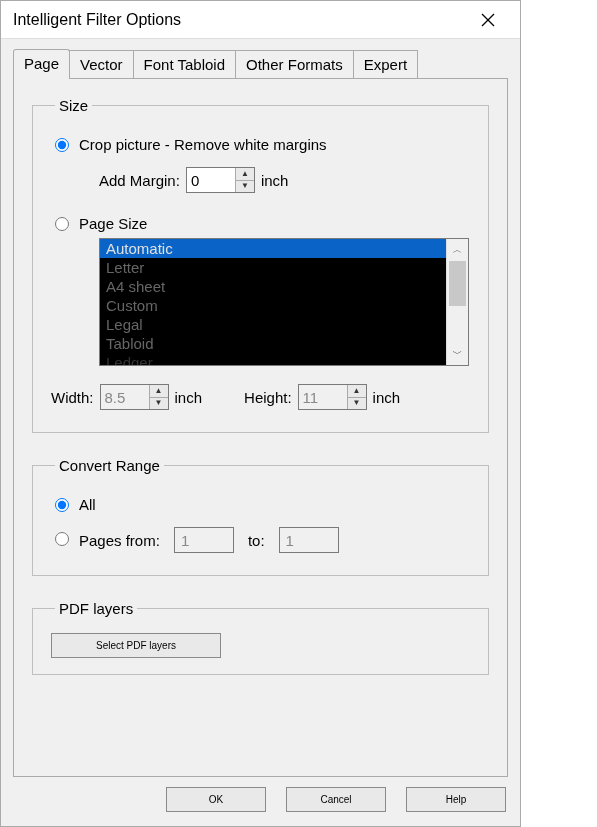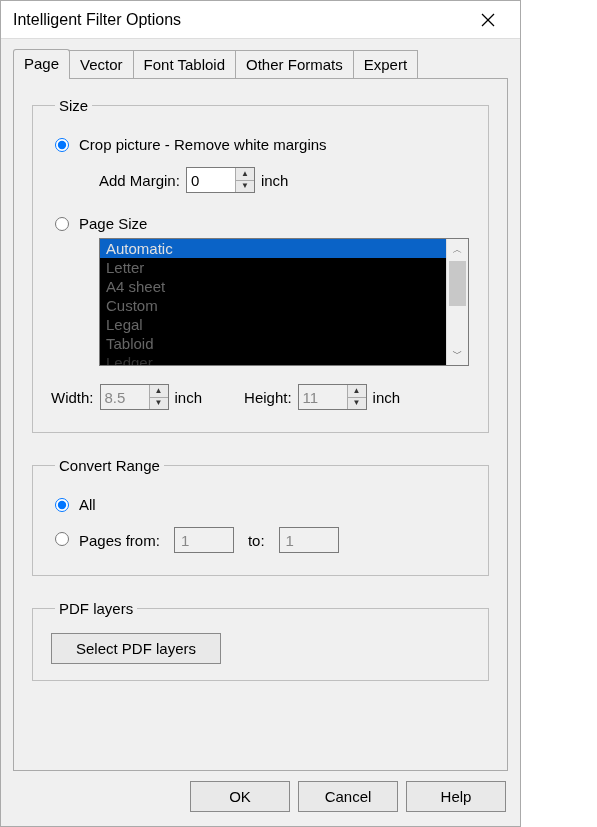--- a/index.html
+++ b/index.html
@@ -207,29 +207,29 @@
     background: #f0f0f0;
     height: 26px;
     padding: 2px 6px;
     font-size: 15px;
     color: #888;
   }
   .btn {
     border: 1px solid #8a8a8a;
     background: #e9e9e9;
     padding: 6px 14px;
-    font-size: 15px;
+    font-size: 10px;
     cursor: pointer;
     min-width: 100px;
     text-align: center;
   }
   .footer {
     display: flex;
     justify-content: flex-end;
-    gap: 8px;
+    gap: 20px;
     padding: 10px 14px 14px 14px;
   }
   .pages-from-row {
     display: flex;
     align-items: center;
     gap: 14px;
     font-size: 15px;
   }
   .pages-from-row input[type=radio]{
     margin: 0 10px 0 4px; width:14px;height:14px;

